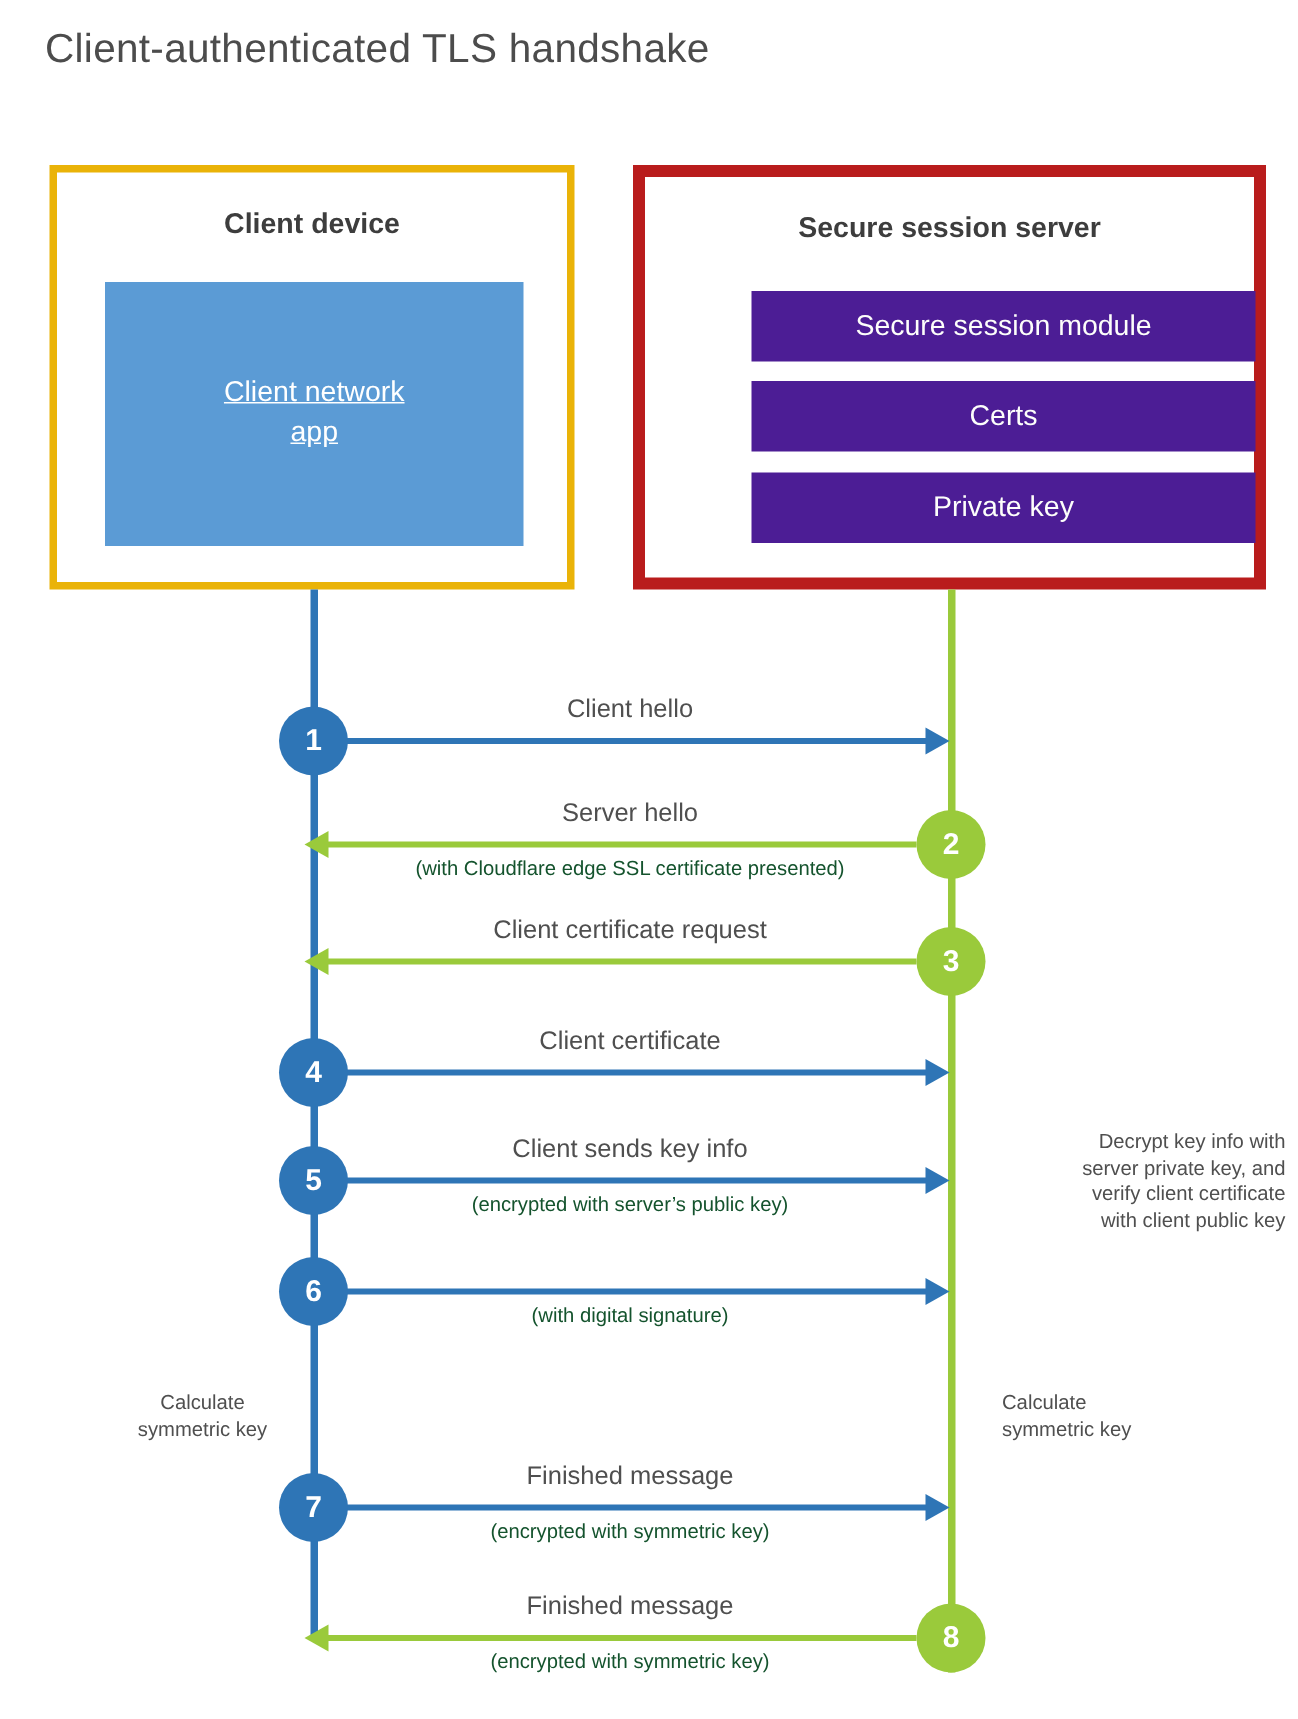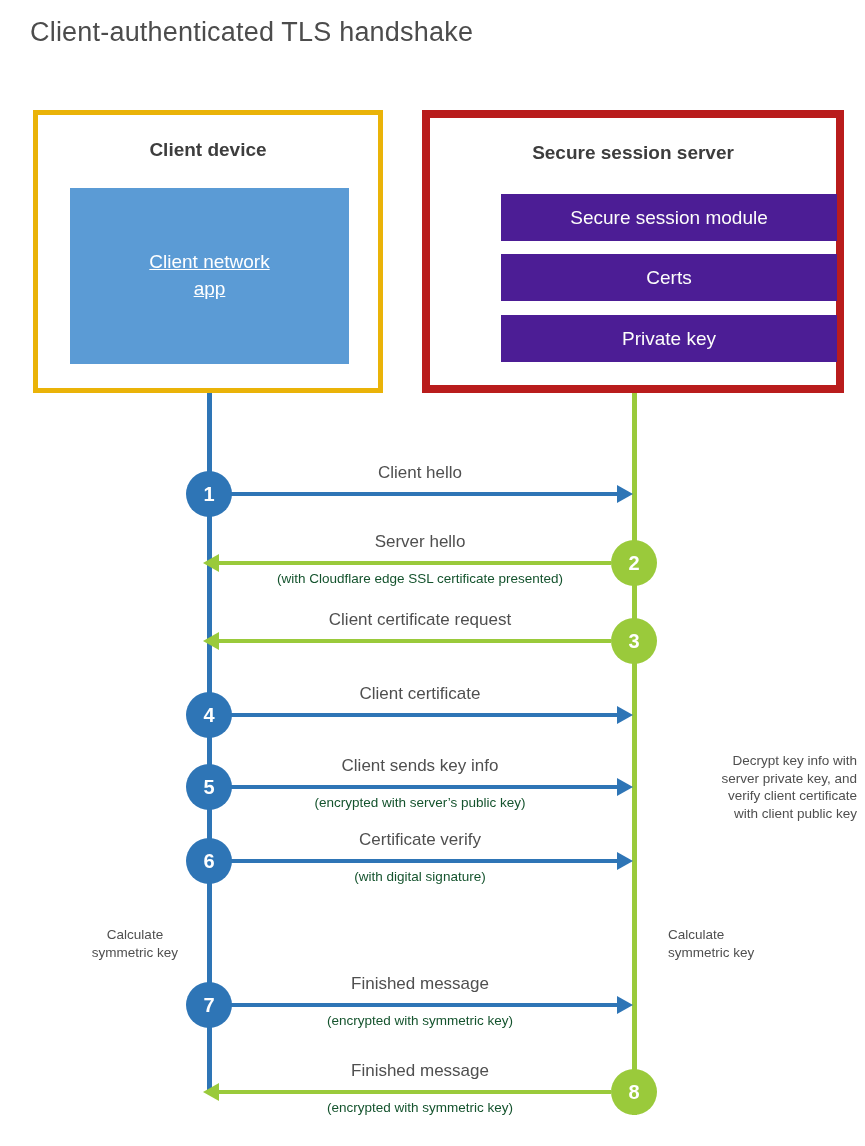--- a/index.html
+++ b/index.html
@@ -111,21 +111,20 @@
     <div class="head head-right"></div>
     <div class="badge blue">5</div>
     <div class="msg-label">Client sends key info</div>
     <div class="msg-sub">(encrypted with server’s public key)</div>
   </div>
 
   <div class="step s6">
     <div class="shaft blue"></div>
     <div class="head head-right"></div>
     <div class="badge blue">6</div>
-    <div class="msg-label">Certificate verify</div>
     <div class="msg-sub">(with digital signature)</div>
   </div>
 
   <div class="step s7">
     <div class="shaft blue"></div>
     <div class="head head-right"></div>
     <div class="badge blue">7</div>
     <div class="msg-label">Finished message</div>
     <div class="msg-sub">(encrypted with symmetric key)</div>
   </div>

